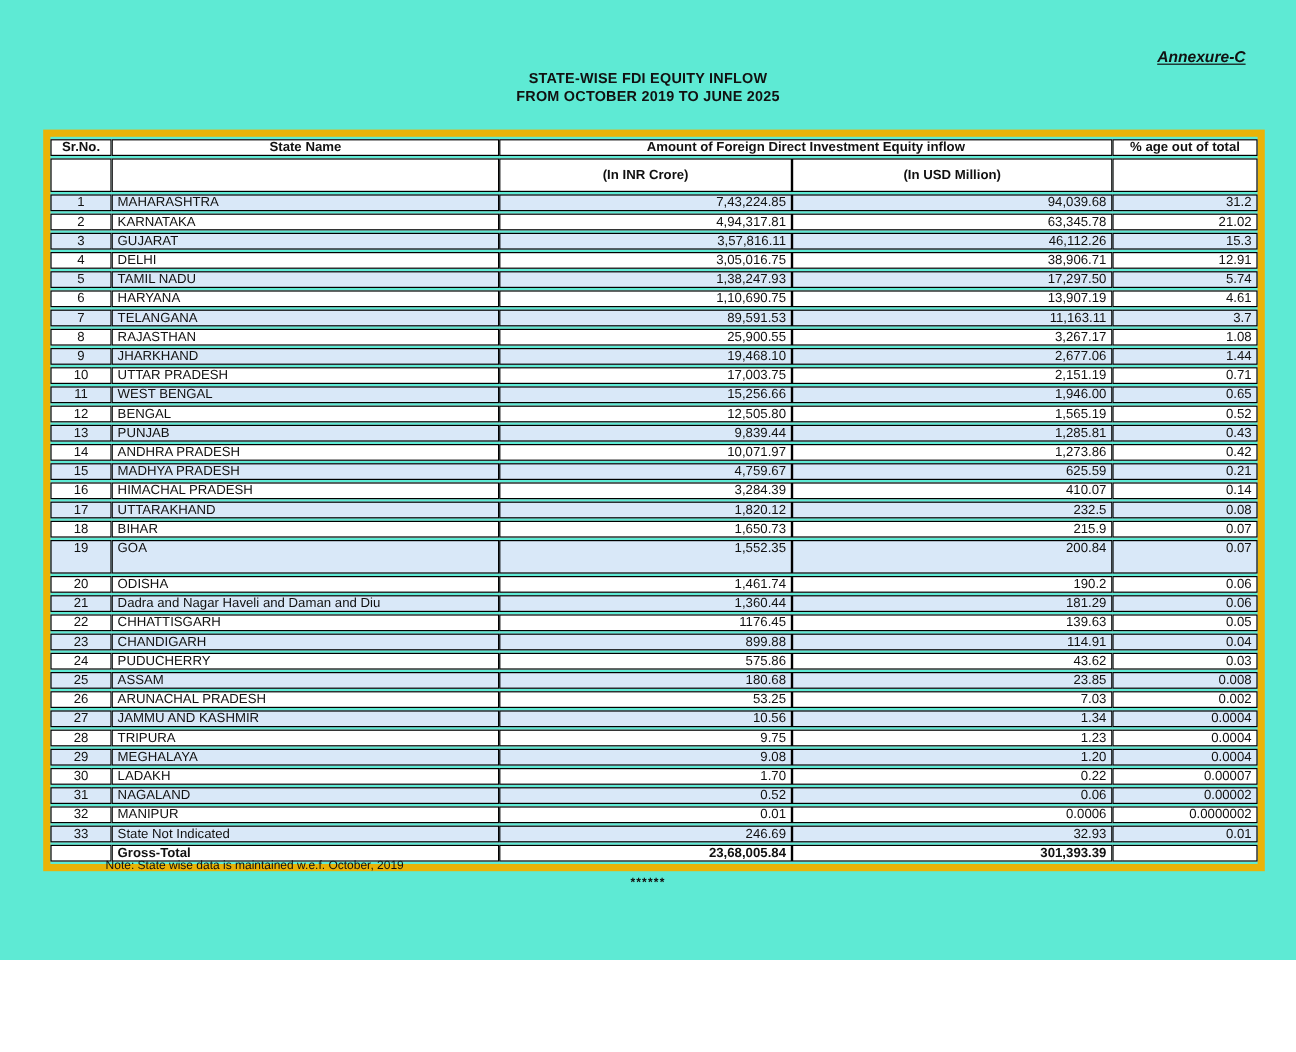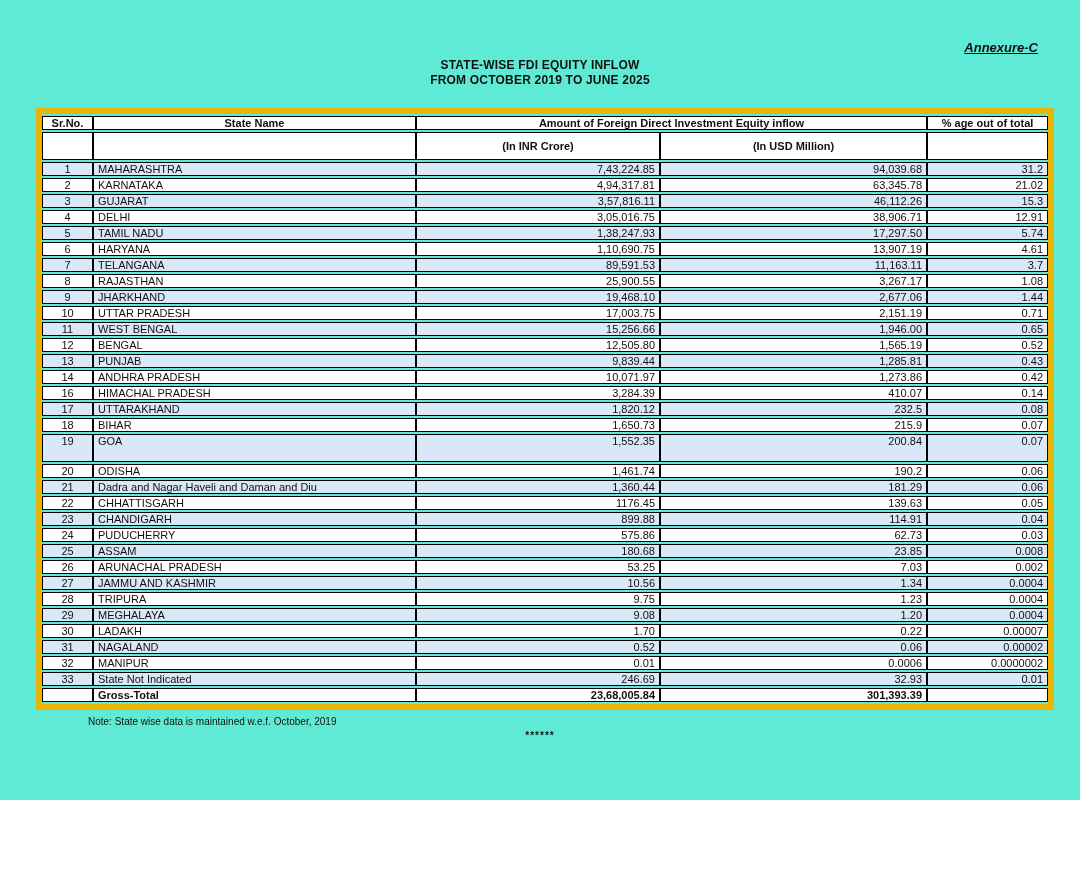--- a/index.html
+++ b/index.html
@@ -205,20 +205,27 @@
           <td class="num">1,285.81</td>
           <td class="num">0.43</td>
         </tr>
         <tr class="">
           <td class="c-sr">14</td>
           <td class="c-state">ANDHRA PRADESH</td>
           <td class="num">10,071.97</td>
           <td class="num">1,273.86</td>
           <td class="num">0.42</td>
         </tr>
+        <tr class="stripe">
+          <td class="c-sr">15</td>
+          <td class="c-state">MADHYA PRADESH</td>
+          <td class="num">4,759.67</td>
+          <td class="num">625.59</td>
+          <td class="num">0.21</td>
+        </tr>
         <tr class="">
           <td class="c-sr">16</td>
           <td class="c-state">HIMACHAL PRADESH</td>
           <td class="num">3,284.39</td>
           <td class="num">410.07</td>
           <td class="num">0.14</td>
         </tr>
         <tr class="stripe">
           <td class="c-sr">17</td>
           <td class="c-state">UTTARAKHAND</td>
@@ -265,21 +272,21 @@
           <td class="c-sr">23</td>
           <td class="c-state">CHANDIGARH</td>
           <td class="num">899.88</td>
           <td class="num">114.91</td>
           <td class="num">0.04</td>
         </tr>
         <tr class="">
           <td class="c-sr">24</td>
           <td class="c-state">PUDUCHERRY</td>
           <td class="num">575.86</td>
-          <td class="num">62.73</td>
+          <td class="num">43.62</td>
           <td class="num">0.03</td>
         </tr>
         <tr class="stripe">
           <td class="c-sr">25</td>
           <td class="c-state">ASSAM</td>
           <td class="num">180.68</td>
           <td class="num">23.85</td>
           <td class="num">0.008</td>
         </tr>
         <tr class="">

